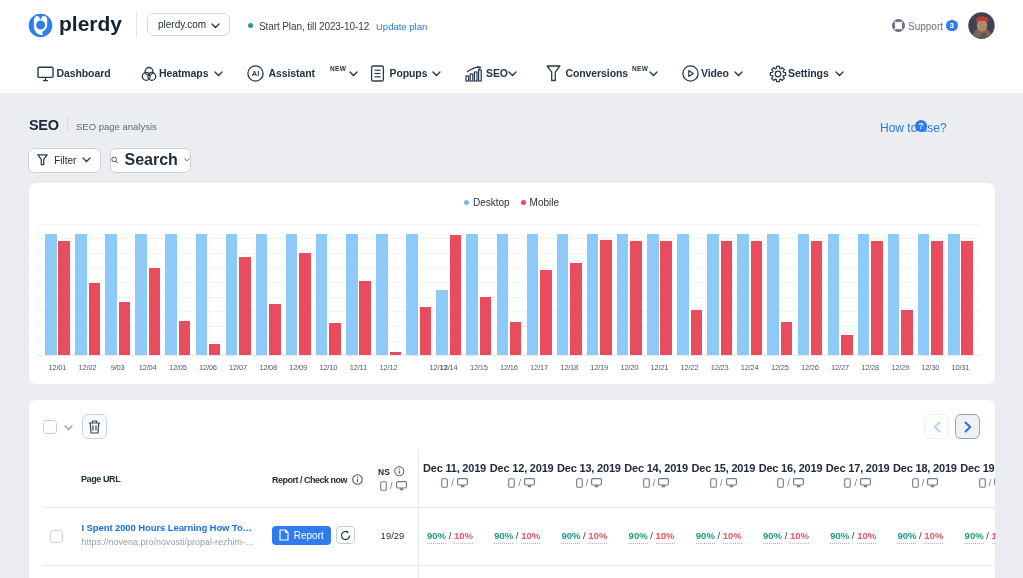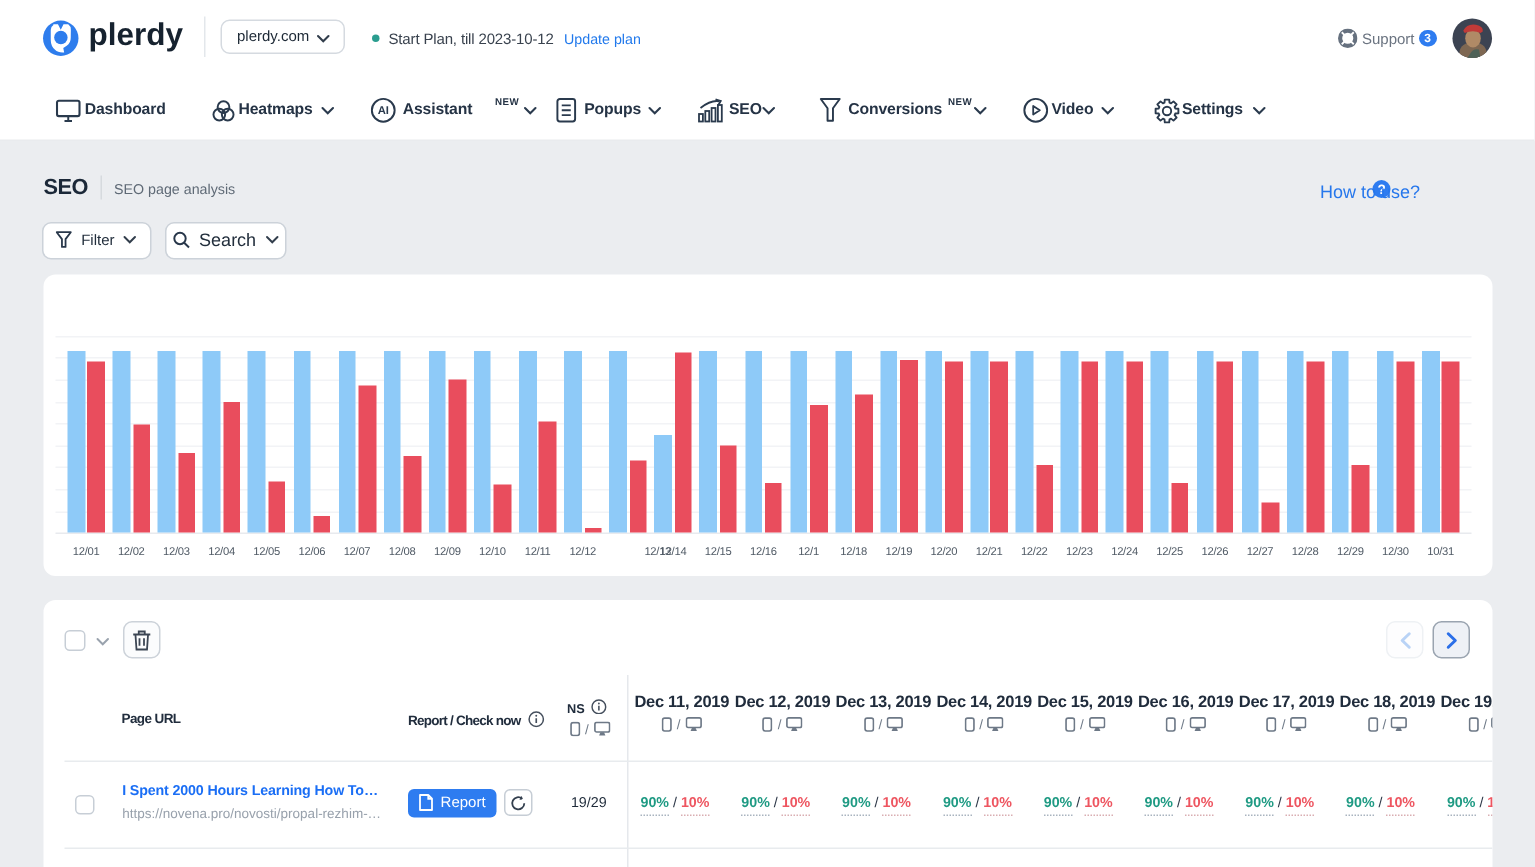--- a/index.html
+++ b/index.html
@@ -179,46 +179,50 @@
     <span style="font-size:10px;font-weight:400;color:#222e3c">Filter</span>
     <svg width="9" height="6" viewBox="0 0 9 6">
         <path d="M1 1 L4.5 4.5 L8 1" fill="none" stroke="#313d4b" stroke-width="1.3" stroke-linecap="round"></path>
       </svg>
   </div>
   <div class="btn" style="left:110px;top:54px;width:80.5px;height:24.5px;gap:6px">
     <svg width="12" height="12" viewBox="0 0 12 12">
         <circle cx="5" cy="5" r="3.8" fill="none" stroke="#28374a" stroke-width="1.3"></circle>
         <line x1="7.8" y1="7.8" x2="11" y2="11" stroke="#28374a" stroke-width="1.3"></line>
       </svg>
-    <span style="font-size:12px;font-weight:400;color:#222e3c">Search</span>
+    <span style="font-size:16px;font-weight:700;color:#222e3c">Search</span>
     <svg width="9" height="6" viewBox="0 0 9 6">
         <path d="M1 1 L4.5 4.5 L8 1" fill="none" stroke="#313d4b" stroke-width="1.3" stroke-linecap="round"></path>
       </svg>
   </div>
 
   <div class="card" id="chartcard">
+    <div class="legend">
+      <div class="it"><span class="dot" style="background:#74bbf3"></span>Desktop</div>
+      <div class="it"><span class="dot" style="background:#ee4b59"></span>Mobile</div>
+    </div>
     <div class="gl" style="top:40.7px;background:#f2f3f6"></div>
 <div class="gl" style="top:55.3px;background:#f2f3f6"></div>
 <div class="gl" style="top:69.9px;background:#f2f3f6"></div>
 <div class="gl" style="top:84.5px;background:#f2f3f6"></div>
 <div class="gl" style="top:99.1px;background:#f2f3f6"></div>
 <div class="gl" style="top:113.7px;background:#f2f3f6"></div>
 <div class="gl" style="top:128.3px;background:#f2f3f6"></div>
 <div class="gl" style="top:142.9px;background:#f2f3f6"></div>
 <div class="gl" style="top:157.5px;background:#f2f3f6"></div>
 <div class="gl" style="top:172.1px;background:#e8eaee"></div>
     <div class="bb" style="left:16.5px;top:51px;height:121px"></div>
 <div class="br" style="left:29.9px;top:58px;height:114px"></div>
 <div class="bl" style="left:7.9px">12/01</div>
 <div class="bb" style="left:46.6px;top:51px;height:121px"></div>
 <div class="br" style="left:60.0px;top:100px;height:72px"></div>
 <div class="bl" style="left:38.0px">12/02</div>
 <div class="bb" style="left:76.7px;top:51px;height:121px"></div>
 <div class="br" style="left:90.1px;top:119px;height:53px"></div>
-<div class="bl" style="left:68.1px">12/03</div>
+<div class="bl" style="left:68.1px">9/03</div>
 <div class="bb" style="left:106.8px;top:51px;height:121px"></div>
 <div class="br" style="left:120.2px;top:85px;height:87px"></div>
 <div class="bl" style="left:98.2px">12/04</div>
 <div class="bb" style="left:136.9px;top:51px;height:121px"></div>
 <div class="br" style="left:150.3px;top:138px;height:34px"></div>
 <div class="bl" style="left:128.3px">12/05</div>
 <div class="bb" style="left:167.0px;top:51px;height:121px"></div>
 <div class="br" style="left:180.4px;top:161px;height:11px"></div>
 <div class="bl" style="left:158.4px">12/06</div>
 <div class="bb" style="left:197.1px;top:51px;height:121px"></div>
@@ -246,21 +250,21 @@
 <div class="br" style="left:421.2px;top:52px;height:120px"></div>
 <div class="bl" style="left:399.2px">12/14</div>
 <div class="bb" style="left:437.9px;top:51px;height:121px"></div>
 <div class="br" style="left:451.3px;top:114px;height:58px"></div>
 <div class="bl" style="left:429.3px">12/15</div>
 <div class="bb" style="left:468.0px;top:51px;height:121px"></div>
 <div class="br" style="left:481.4px;top:139px;height:33px"></div>
 <div class="bl" style="left:459.4px">12/16</div>
 <div class="bb" style="left:498.1px;top:51px;height:121px"></div>
 <div class="br" style="left:511.5px;top:87px;height:85px"></div>
-<div class="bl" style="left:489.5px">12/1</div>
+<div class="bl" style="left:489.5px">12/17</div>
 <div class="bb" style="left:528.2px;top:51px;height:121px"></div>
 <div class="br" style="left:541.6px;top:80px;height:92px"></div>
 <div class="bl" style="left:519.6px">12/18</div>
 <div class="bb" style="left:558.3px;top:51px;height:121px"></div>
 <div class="br" style="left:571.7px;top:57px;height:115px"></div>
 <div class="bl" style="left:549.7px">12/19</div>
 <div class="bb" style="left:588.4px;top:51px;height:121px"></div>
 <div class="br" style="left:601.8px;top:58px;height:114px"></div>
 <div class="bl" style="left:579.8px">12/20</div>
 <div class="bb" style="left:618.5px;top:51px;height:121px"></div>

